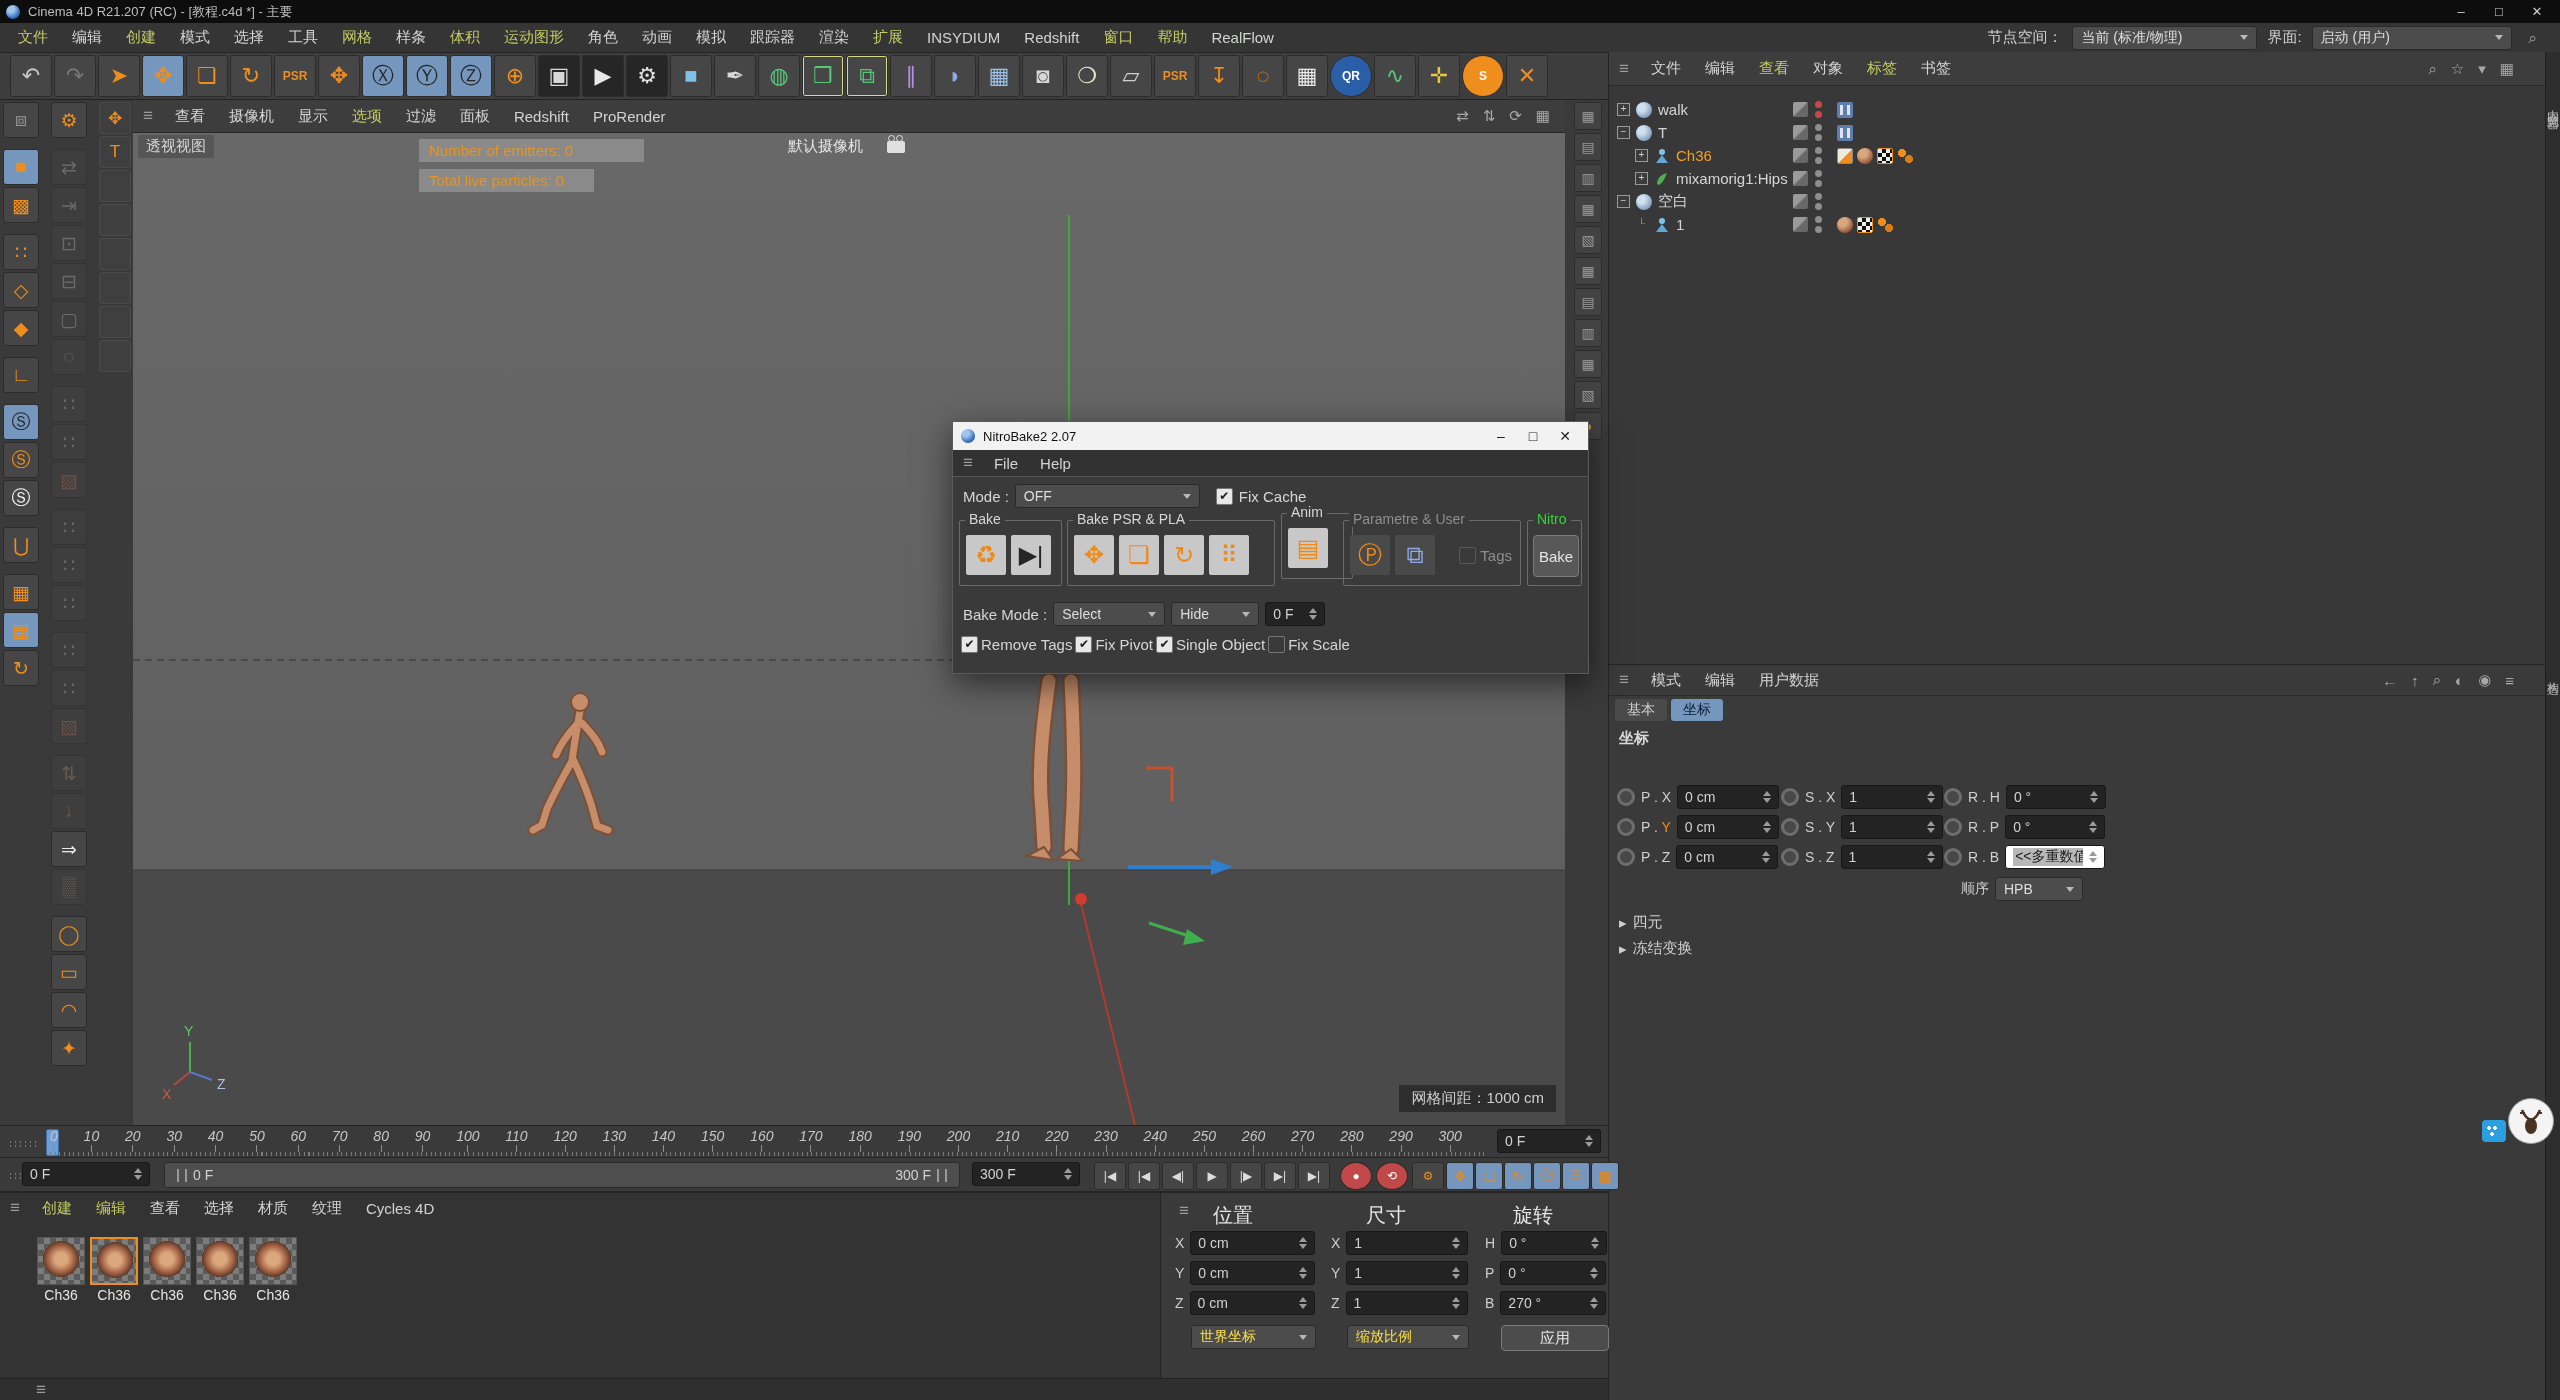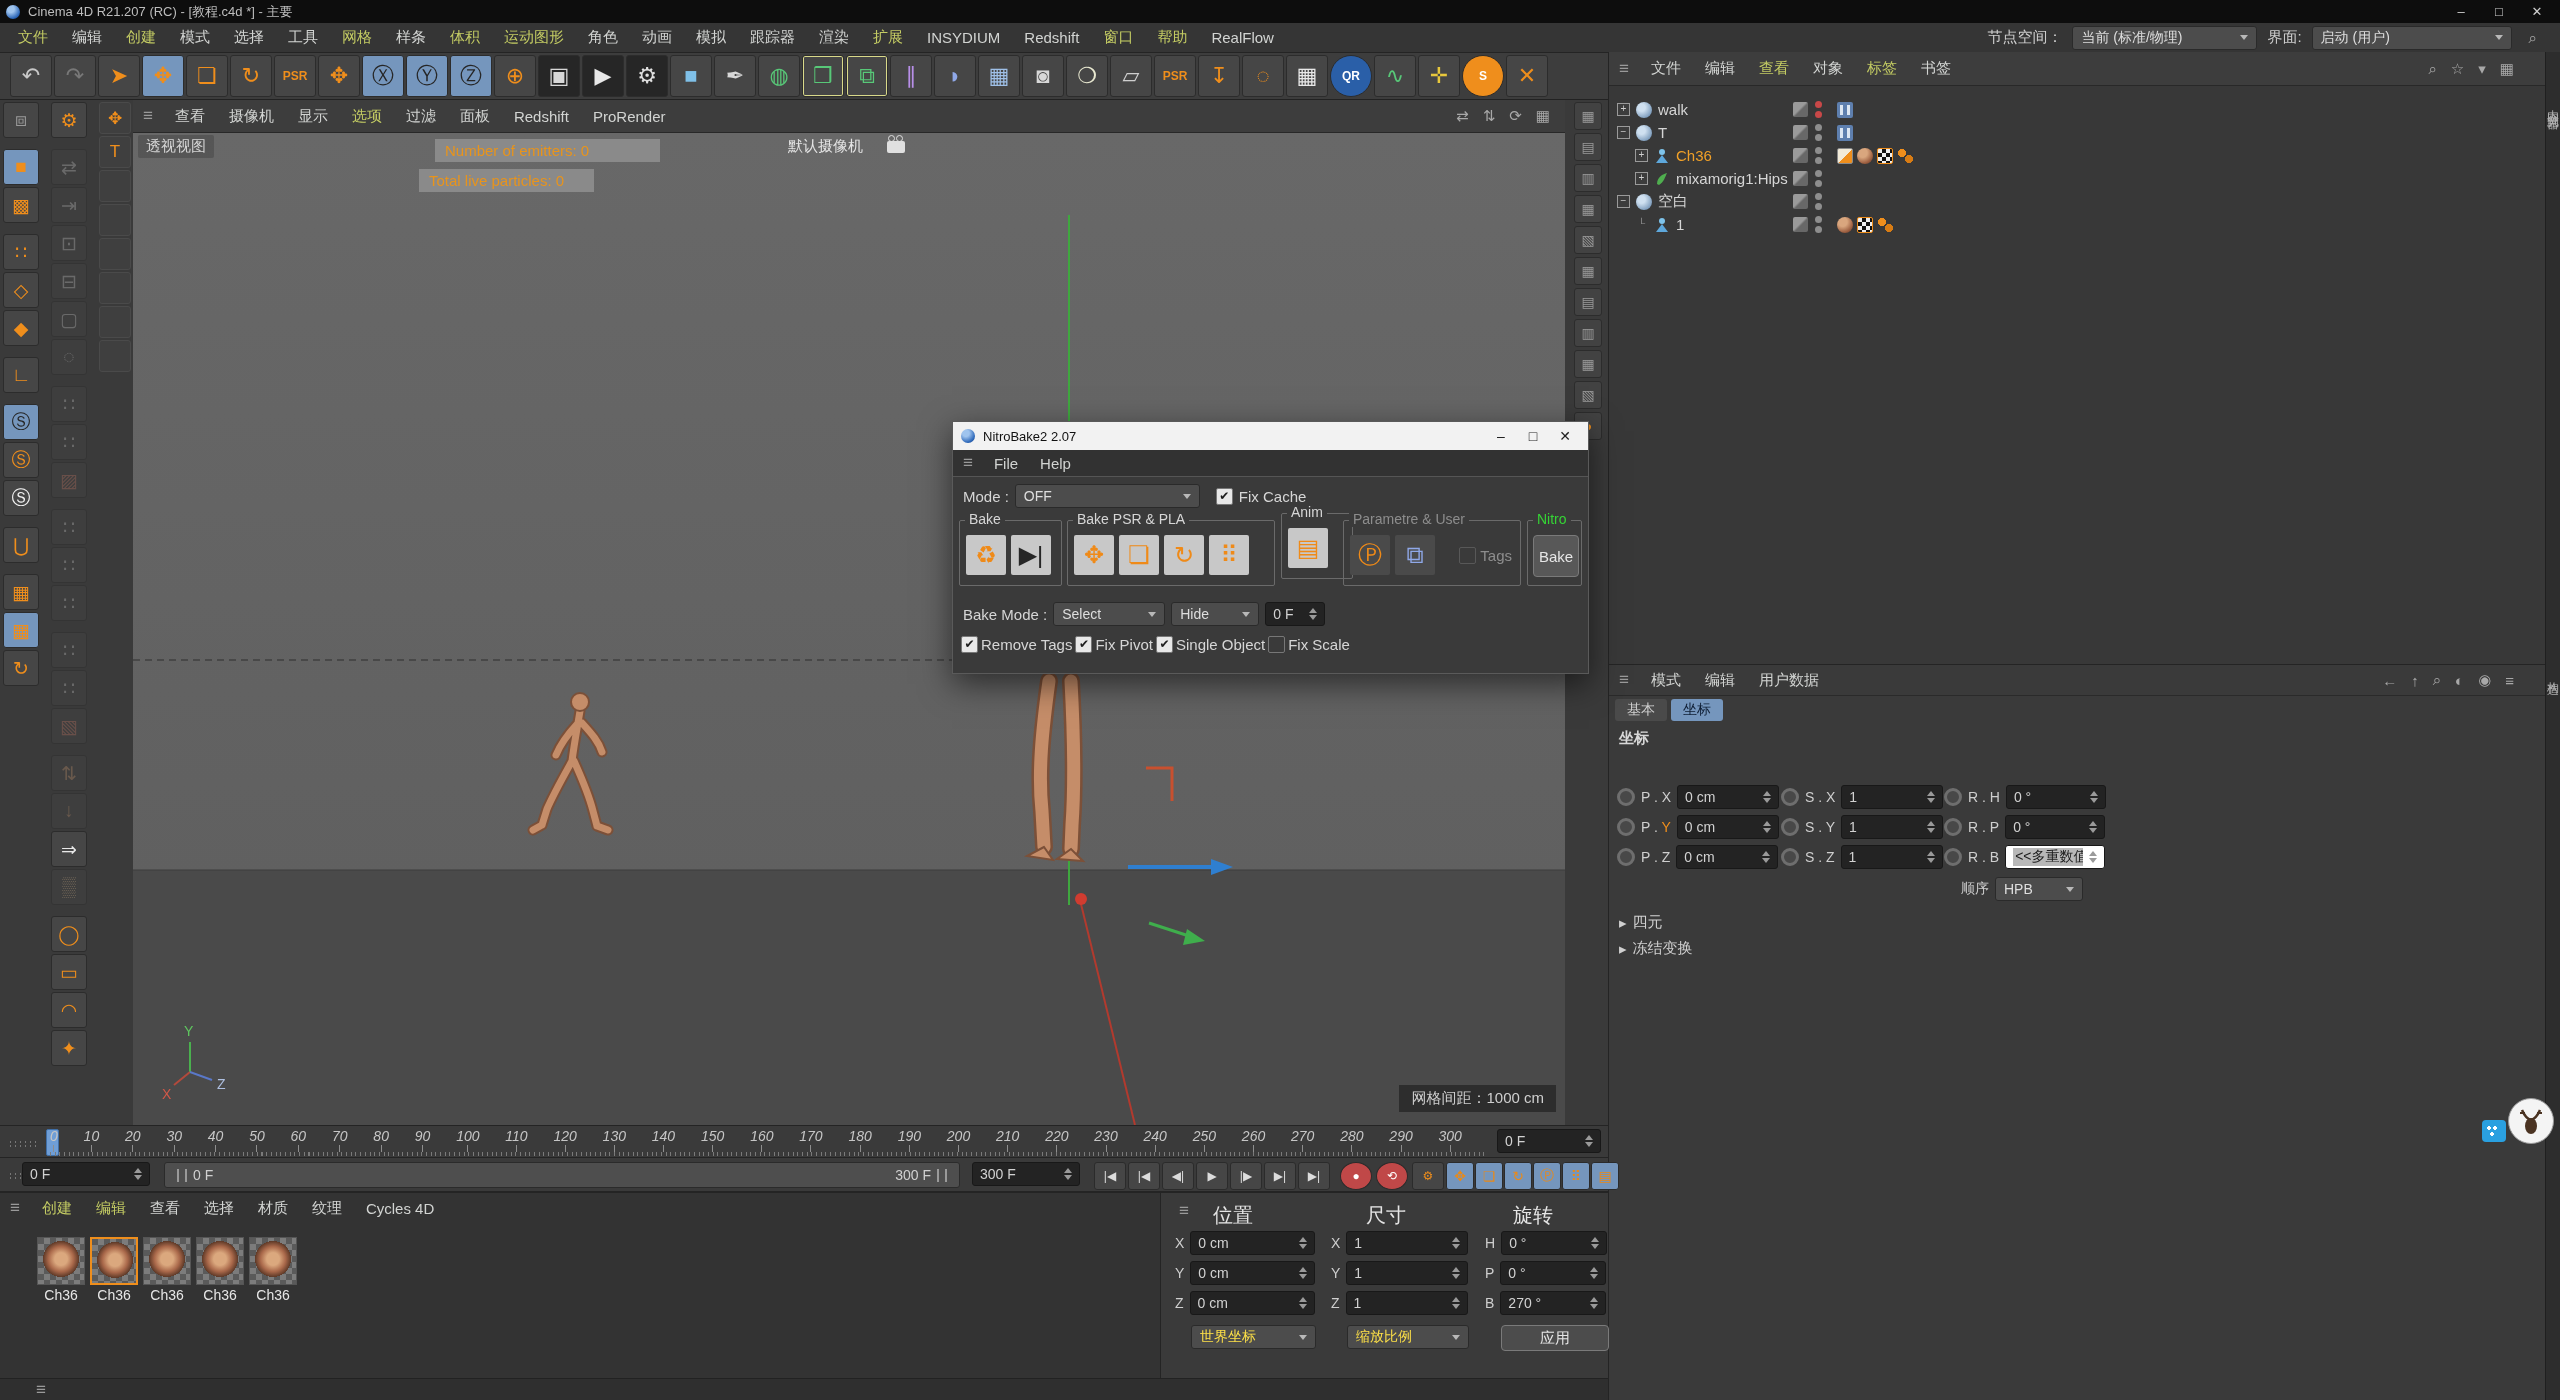--- a/index.html
+++ b/index.html
@@ -337,21 +337,21 @@
       <g font-size="14" font-family="Liberation Sans, sans-serif">
         <line x1="57" y1="939" x2="57" y2="909" stroke="#4ab04e" stroke-width="2"></line>
         <line x1="57" y1="939" x2="41" y2="952" stroke="#b34a3c" stroke-width="2"></line>
         <line x1="57" y1="939" x2="79" y2="947" stroke="#5a78c8" stroke-width="2"></line>
         <text x="51" y="903" fill="#5fc75f">Y</text>
         <text x="29" y="966" fill="#d05848">X</text>
         <text x="84" y="956" fill="#aebfe0">Z</text>
       </g>
     </svg>
     <div class="vbadge" style="left:5px;top:2px">透视视图</div>
-    <div class="obadge" style="left:302px;top:6px;width:205px">Number of emitters: 0</div>
+    <div class="obadge" style="left:286px;top:6px;width:205px">Number of emitters: 0</div>
     <div class="obadge" style="left:286px;top:36px;width:155px">Total live particles: 0</div>
     <div class="camlabel" style="left:655px;top:4px">
       <span>默认摄像机</span>
         <span class="camico"></span>
     </div>
     <div class="gridinfo" style="right:8px;bottom:12px">网格间距：1000 cm</div>
   </div>
 
   <div class="palette abs" style="left:1570px;top:102px;width:36px;gap:3px">
 

